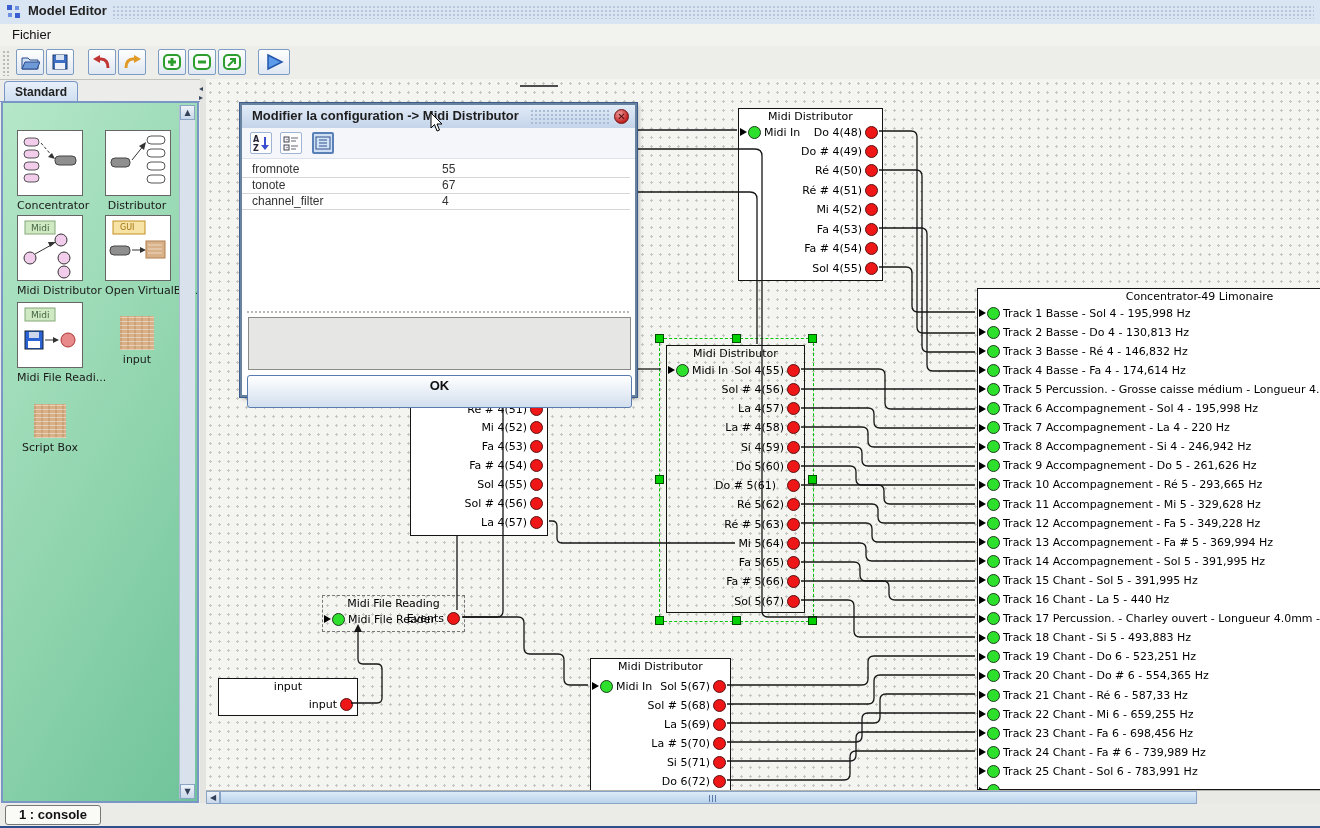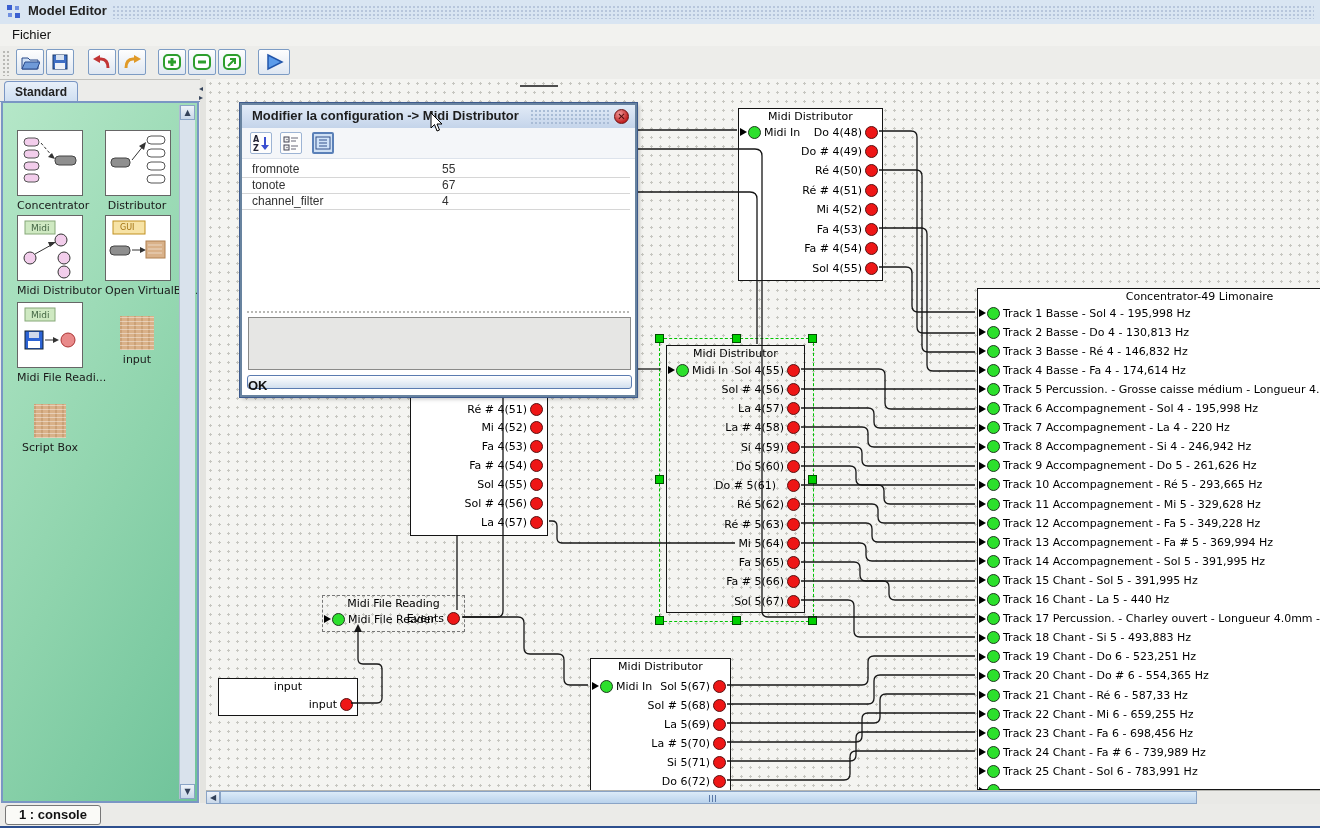--- a/index.html
+++ b/index.html
@@ -75,23 +75,23 @@
   .dlg-toolbar{position:absolute;left:0;top:23px;right:0;height:30px;background:#f4f6f9;border-bottom:1px solid #dde3ec;}
   .dlg-tbtn{position:absolute;top:4px;width:22px;height:22px;border:1px solid #9db4d4;border-radius:2px;background:#fdfdfd;
     box-sizing:border-box;display:flex;align-items:center;justify-content:center;}
   .dlg-tbtn.sel{background:#cfe0f4;border:2px solid #5a80b8;}
   .dlg-row{position:absolute;left:0;right:5px;height:16px;border-bottom:1px solid #d6d6d6;font:12px "Liberation Sans",sans-serif;color:#333;}
   .dlg-row .k{position:absolute;left:10px;top:1px;}
   .dlg-row .v{position:absolute;left:200px;top:1px;}
   .dlg-strip{position:absolute;left:4px;right:4px;top:205px;height:5px;
     background-image:radial-gradient(#b9b9b5 35%,rgba(0,0,0,0) 40%);background-size:4px 4px;}
   .dlg-desc{position:absolute;left:6px;top:212px;width:383px;height:53px;background:#e6e6e4;border:1px solid #8a8a88;box-sizing:border-box;}
-  .dlg-ok{position:absolute;left:5px;top:270px;width:385px;height:14px;background:linear-gradient(#ffffff,#d2dfee);
+  .dlg-ok{position:absolute;left:5px;top:270px;width:385px;height:33px;background:linear-gradient(#ffffff,#d2dfee);
     border:1px solid #5a7bb0;border-radius:3px;box-sizing:border-box;font:bold 13px "Liberation Sans",sans-serif;
-    line-height:19px;color:#111;}
+    text-align:center;line-height:19px;color:#111;}
   .cursor{position:absolute;left:430px;top:112px;z-index:60;}
 </style>
 </head>
 <body>
 
 <div class="screen">
 
   <div class="titlebar">
     <svg class="app-icon" viewBox="0 0 16 16">
       <rect x="1" y="1" width="5" height="5" fill="#3a5fd0"></rect>

